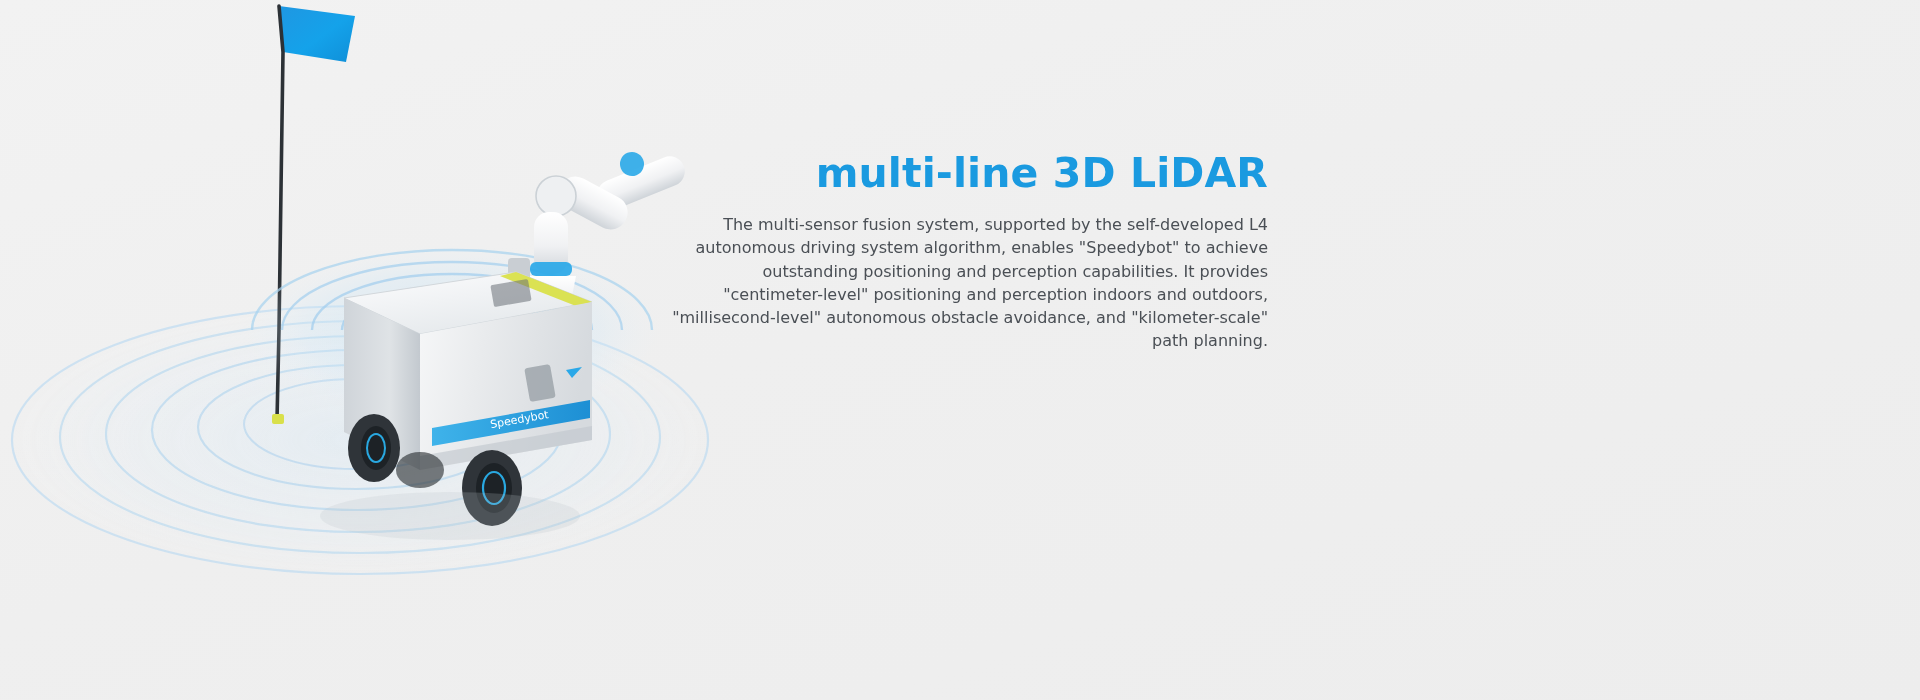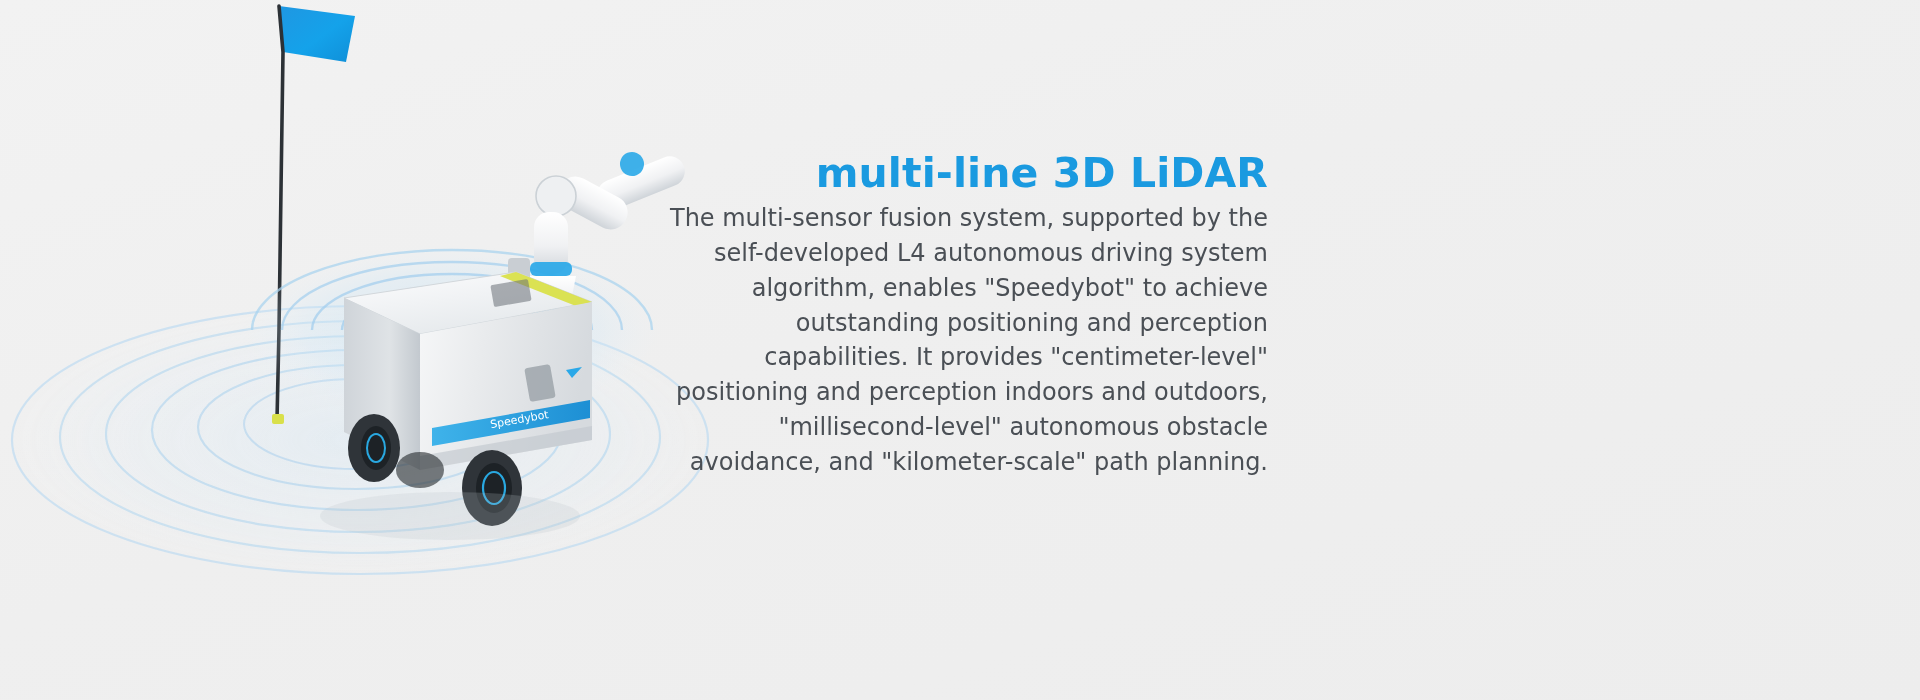--- a/index.html
+++ b/index.html
@@ -52,26 +52,26 @@
     width: 608px;
     text-align: right;
   }
 
   .headline {
     font-size: 41px;
     font-weight: 700;
     letter-spacing: 0.1px;
     color: #1a9ae0;
     line-height: 1.15;
-    margin-bottom: 4px;
+    margin-bottom: 16px;
     white-space: nowrap;
   }
 
   .body-copy {
-    font-size: 24px;
+    font-size: 16px;
     line-height: 1.45;
     color: #4a4f55;
     font-weight: 400;
     text-align: right;
   }
 </style>
 </head>
 <body>
 
 <div class="stage">

